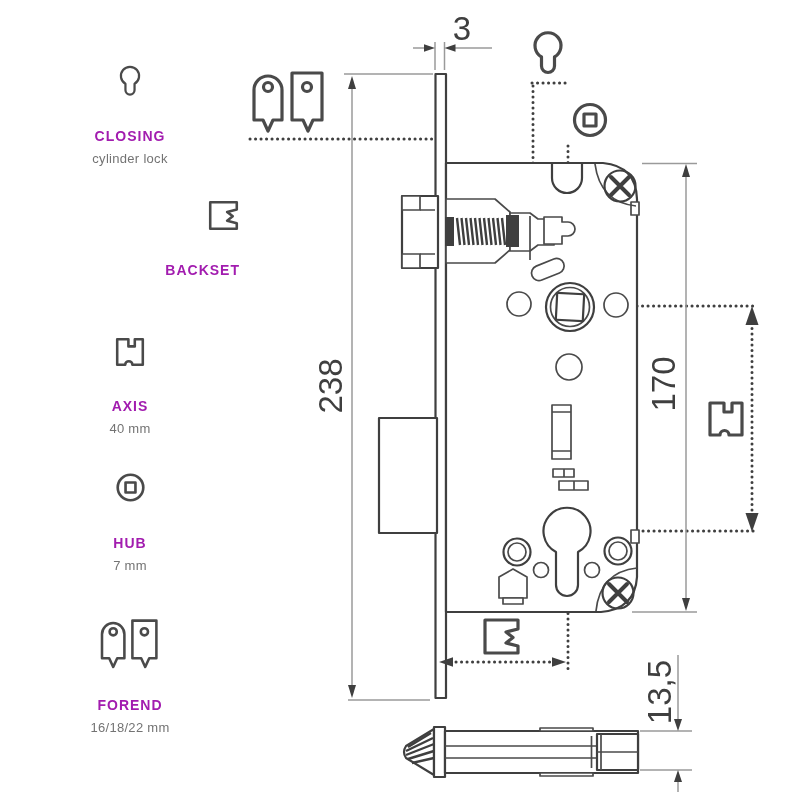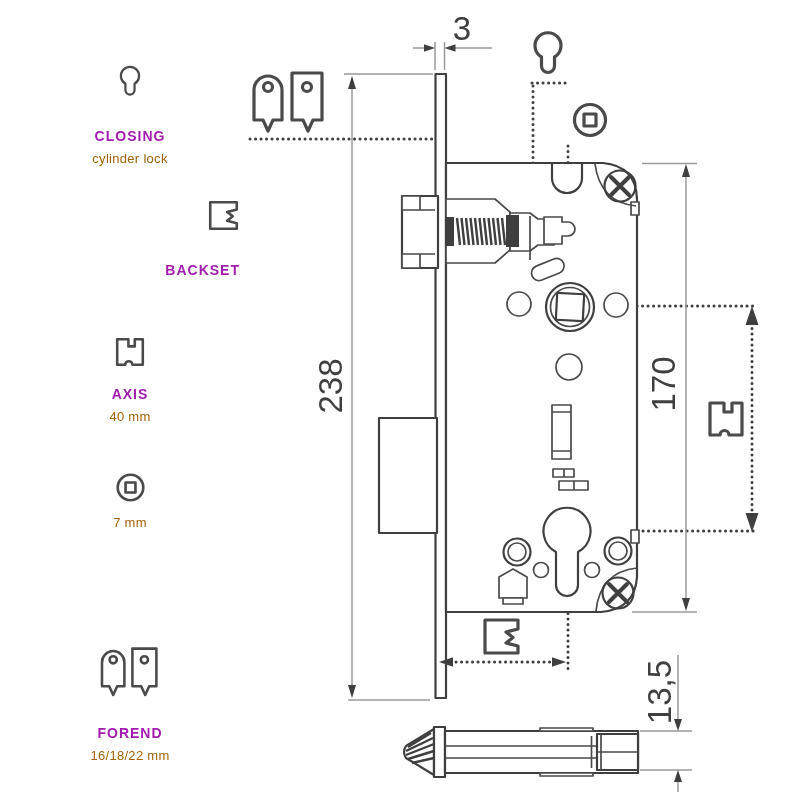--- a/index.html
+++ b/index.html
@@ -6,26 +6,26 @@
   body{
     width:800px;height:800px;position:relative;background:#ffffff;
     font-family:"Liberation Sans", sans-serif;overflow:hidden;
   }
   .legend{position:absolute;left:20px;top:0;width:220px;height:800px;}
   .legend-item{position:absolute;left:0;width:220px;text-align:center;}
   .legend-icon{display:inline-block;}
   .legend-label{
     font-size:14px;font-weight:bold;color:#a21caf;letter-spacing:1px;
   }
-  .legend-value{font-size:13px;color:#a16207;margin-top:7px;letter-spacing:0.3px;}
+  .legend-value{font-size:13px;color:#737373;margin-top:7px;letter-spacing:0.3px;}
   .it1{top:62px;}  .it1 .legend-label{margin-top:24px;}
   .it2{top:199px;text-align:right;} .it2 .legend-label{margin-top:26px;}
-  .it3{top:336px;} .it3 .legend-label{margin-top:14px;}
+  .it3{top:336px;} .it3 .legend-label{margin-top:26px;}
   .it4{top:471px;} .it4 .legend-label{margin-top:27px;}
-  .it5{top:643px;} .it5 .legend-label{margin-top:22px;}
+  .it5{top:615px;} .it5 .legend-label{margin-top:22px;}
   svg.main{position:absolute;left:0;top:0;}
   
   .ln   {stroke:#3f3f3f;stroke-width:2.2;fill:none;stroke-linejoin:round;}
   .lnf  {stroke:#3f3f3f;stroke-width:2.2;fill:#ffffff;stroke-linejoin:round;}
   .thin {stroke:#4a4a4a;stroke-width:1.7;fill:none;stroke-linejoin:round;}
   .thinf{stroke:#4a4a4a;stroke-width:1.7;fill:#ffffff;stroke-linejoin:round;}
   .dim  {stroke:#9a9a9a;stroke-width:1.5;fill:none;}
   .dot  {stroke:#3f3f3f;stroke-width:3;fill:none;stroke-dasharray:0.1 5.4;stroke-linecap:round;}
   .arr  {fill:#3f3f3f;stroke:none;}
   .sym  {stroke:#4a4a4a;stroke-width:3.2;fill:none;stroke-linejoin:round;}
@@ -239,20 +239,21 @@
         <use href="#sym-axis"></use>
       </svg>
     <div class="legend-label">AXIS</div>
     <div class="legend-value">40 mm</div>
   </div>
 
   <div class="legend-item it4">
     <svg class="legend-icon" width="33" height="33" viewBox="570 100 40 40">
         <use href="#sym-hub"></use>
       </svg>
+    <div class="legend-label">HUB</div>
     <div class="legend-value">7 mm</div>
   </div>
 
   <div class="legend-item it5">
     <svg class="legend-icon" width="64" height="56" viewBox="249 66 80 70">
         <use href="#sym-forend"></use>
       </svg>
     <div class="legend-label">FOREND</div>
     <div class="legend-value">16/18/22 mm</div>
   </div>

